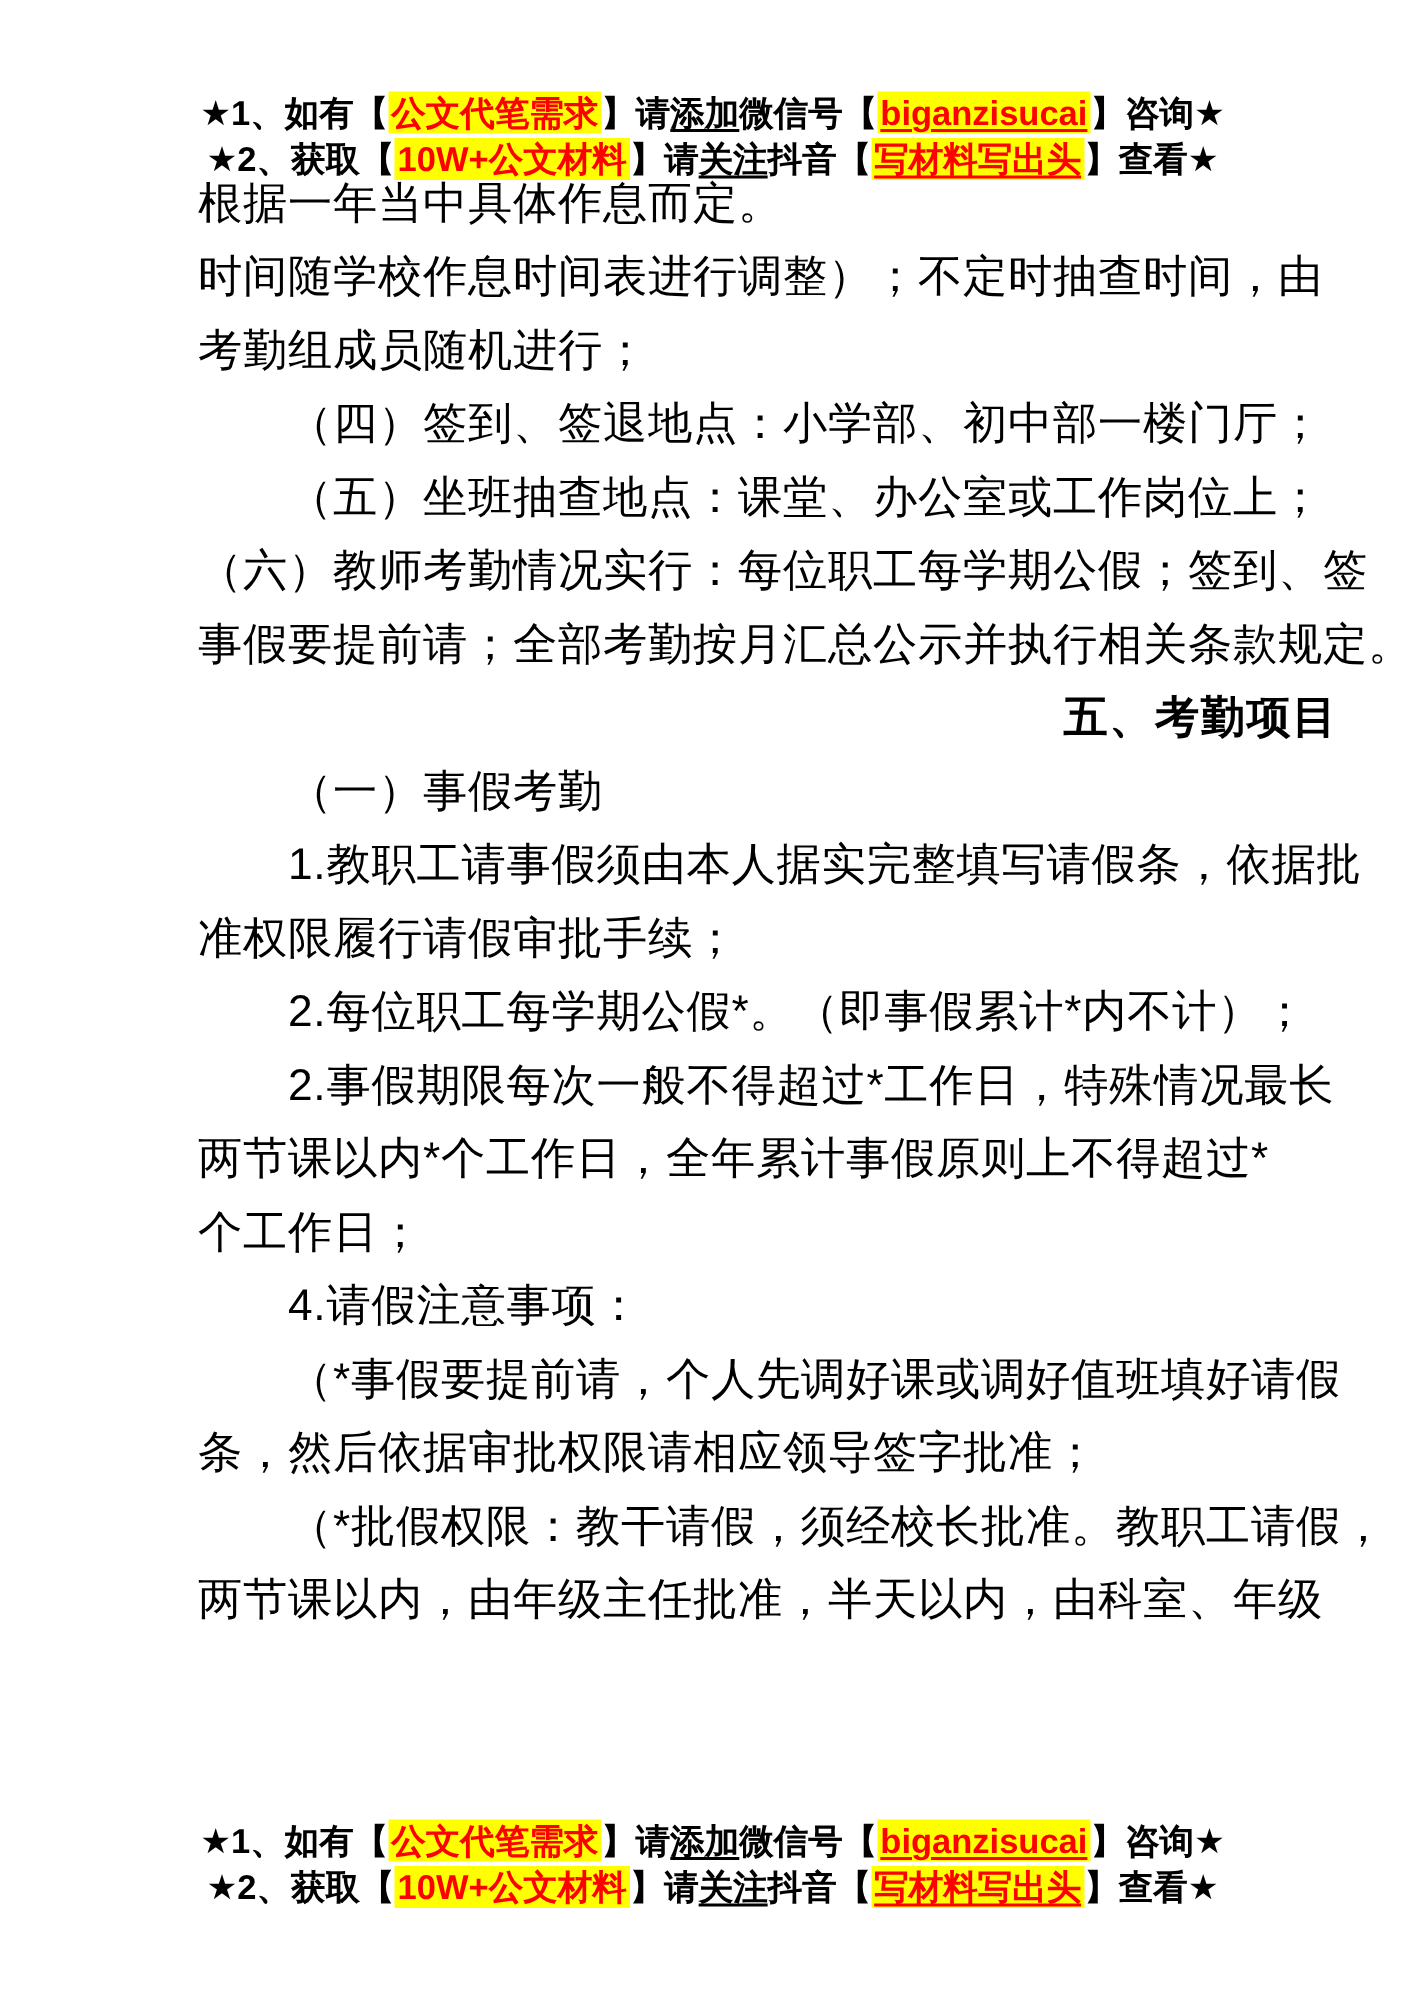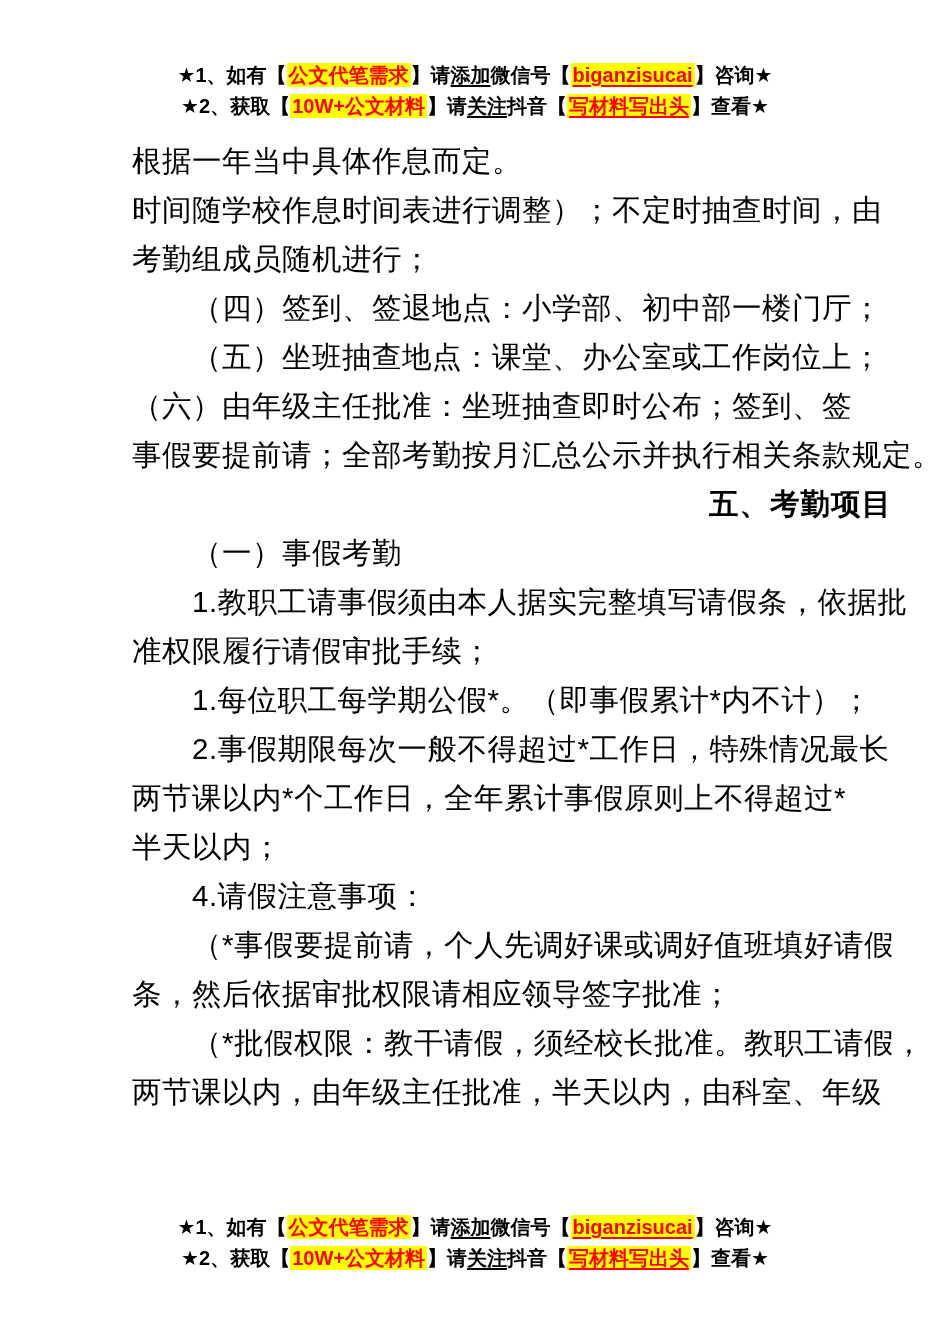--- a/index.html
+++ b/index.html
@@ -13,21 +13,21 @@
     overflow: hidden;
     font-family: "Liberation Sans", "DejaVu Sans", sans-serif;
     color: #000000;
   }
   
   .banner {
     position: absolute;
     left: 0;
     width: 100%;
     text-align: center;
-    font-size: 20px;
+    font-size: 23px;
     font-weight: 700;
     line-height: 31px;
     white-space: nowrap;
   }
   .banner-top    { top: 60px; }
   .banner-bottom { top: 1212px; }
   .seg-plain { color: #000000; }
   .seg-underline {
     color: #000000;
     text-decoration: underline;
@@ -43,21 +43,21 @@
     color: var(--hl-color, #ff0000);
     background: var(--hl-bg, #ffff00);
     padding: 1px 2px;
     text-decoration: underline;
     text-decoration-thickness: 2px;
     text-underline-offset: 3px;
   }
   
   .doc {
     position: absolute;
-    top: 136px;
+    top: 111px;
     left: 132px;
     width: 760px;
   }
   .doc-line {
     font-size: 29.5px;
     line-height: 49px;
     height: 49px;
     white-space: nowrap;
     letter-spacing: 0.5px;
   }
@@ -73,30 +73,30 @@
       <div class="banner-line"><span class="seg-plain">★1、如有【</span><span class="seg-highlight">公文代笔需求</span><span class="seg-plain">】请</span><span class="seg-underline">添加</span><span class="seg-plain">微信号【</span><span class="seg-highlight-underline">biganzisucai</span><span class="seg-plain">】咨询★</span></div>
       <div class="banner-line"><span class="seg-plain">★2、获取【</span><span class="seg-highlight">10W+公文材料</span><span class="seg-plain">】请</span><span class="seg-underline">关注</span><span class="seg-plain">抖音【</span><span class="seg-highlight-underline">写材料写出头</span><span class="seg-plain">】查看★</span></div>
     </div>
 
   <div class="doc" id="doc-body">
       <div class="doc-line">根据一年当中具体作息而定。</div>
       <div class="doc-line">时间随学校作息时间表进行调整）；不定时抽查时间，由</div>
       <div class="doc-line">考勤组成员随机进行；</div>
       <div class="doc-line indent">（四）签到、签退地点：小学部、初中部一楼门厅；</div>
       <div class="doc-line indent">（五）坐班抽查地点：课堂、办公室或工作岗位上；</div>
-      <div class="doc-line">（六）由年级主任批准：坐班抽查即时公布；签到、签</div>
+      <div class="doc-line">（六）教师考勤情况实行：每位职工每学期公假；签到、签</div>
       <div class="doc-line">事假要提前请；全部考勤按月汇总公示并执行相关条款规定。</div>
       <div class="doc-line indent bold">五、考勤项目</div>
       <div class="doc-line indent">（一）事假考勤</div>
       <div class="doc-line indent">1.教职工请事假须由本人据实完整填写请假条，依据批</div>
       <div class="doc-line">准权限履行请假审批手续；</div>
-      <div class="doc-line indent">1.每位职工每学期公假*。（即事假累计*内不计）；</div>
+      <div class="doc-line indent">2.每位职工每学期公假*。（即事假累计*内不计）；</div>
       <div class="doc-line indent">2.事假期限每次一般不得超过*工作日，特殊情况最长</div>
       <div class="doc-line">两节课以内*个工作日，全年累计事假原则上不得超过*</div>
-      <div class="doc-line">半天以内；</div>
+      <div class="doc-line">个工作日；</div>
       <div class="doc-line indent">4.请假注意事项：</div>
       <div class="doc-line indent">（*事假要提前请，个人先调好课或调好值班填好请假</div>
       <div class="doc-line">条，然后依据审批权限请相应领导签字批准；</div>
       <div class="doc-line indent">（*批假权限：教干请假，须经校长批准。教职工请假，</div>
       <div class="doc-line">两节课以内，由年级主任批准，半天以内，由科室、年级</div>
     </div>
 
   <div class="banner banner-bottom" id="banner-bottom">
       <div class="banner-line"><span class="seg-plain">★1、如有【</span><span class="seg-highlight">公文代笔需求</span><span class="seg-plain">】请</span><span class="seg-underline">添加</span><span class="seg-plain">微信号【</span><span class="seg-highlight-underline">biganzisucai</span><span class="seg-plain">】咨询★</span></div>
       <div class="banner-line"><span class="seg-plain">★2、获取【</span><span class="seg-highlight">10W+公文材料</span><span class="seg-plain">】请</span><span class="seg-underline">关注</span><span class="seg-plain">抖音【</span><span class="seg-highlight-underline">写材料写出头</span><span class="seg-plain">】查看★</span></div>

